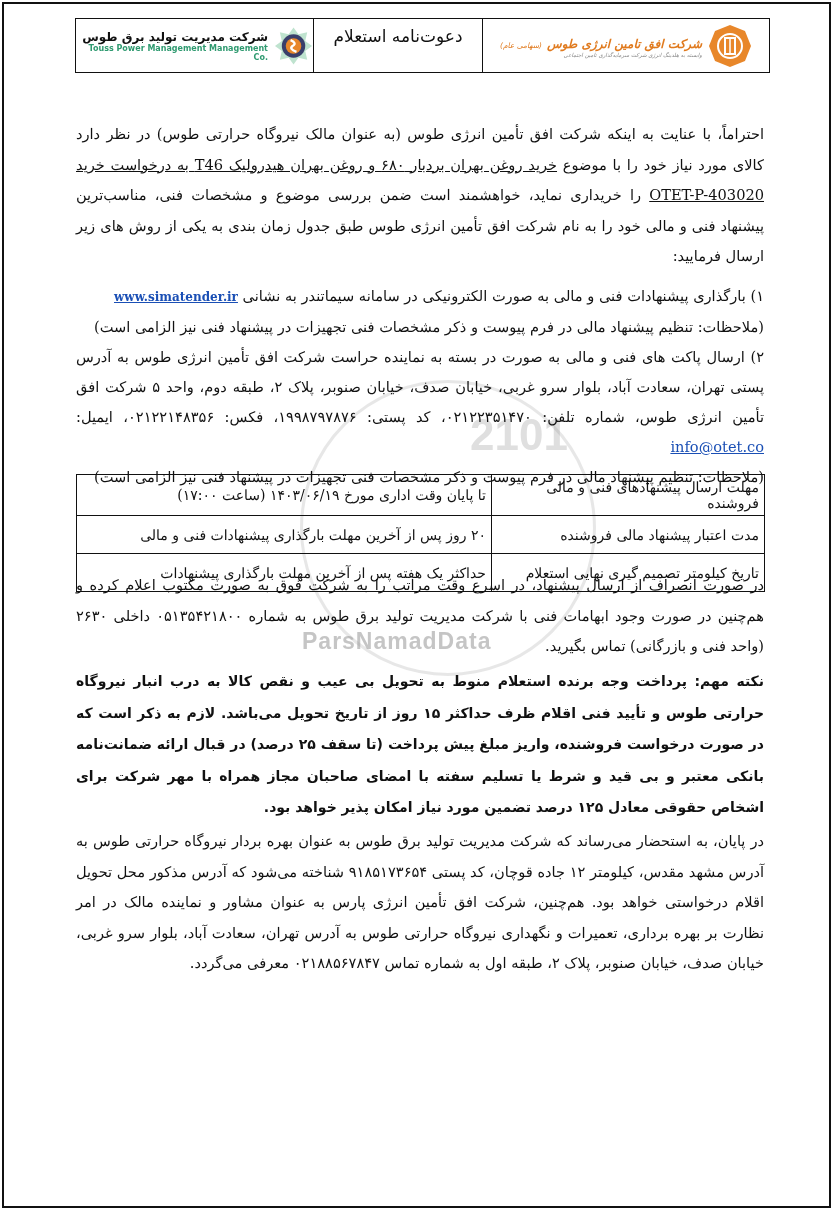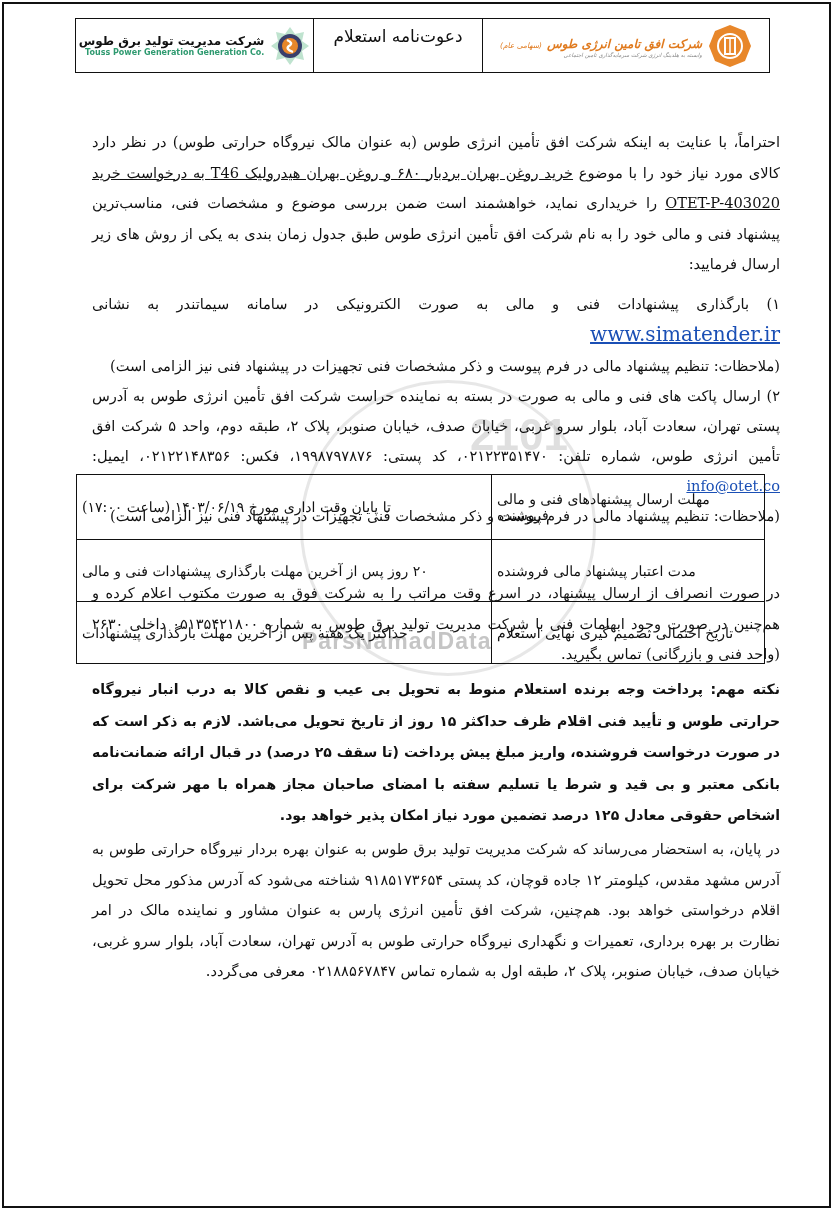--- a/index.html
+++ b/index.html
@@ -9,29 +9,29 @@
   .header-table td { border:1.5px solid #111; vertical-align:middle; padding:0; }
   .hdr-left { width:237px; }
   .hdr-mid { width:168px; text-align:center; vertical-align:top !important; }
   .hdr-right { width:286px; }
   .doc-title { font-family:"DejaVu Sans", sans-serif; font-size:17px; display:block; padding-top:7px; direction:rtl; }
   .logo-box { display:flex; align-items:center; justify-content:center; gap:6px; direction:rtl; height:100%; }
   .logo-text-main { font-family:"DejaVu Sans", sans-serif; font-weight:bold; font-size:12px; }
   .logo-text-sub { font-family:"DejaVu Sans", sans-serif; font-size:7.5px; color:#e07a1e; }
   .logo-text-sub2 { font-family:"DejaVu Sans", sans-serif; font-size:5.5px; color:#888; }
   .logo-text-en { font-family:"DejaVu Sans", sans-serif; font-size:8px; color:#2f9a70; font-weight:bold; direction:ltr; }
-  .body-text { position:absolute; left:92px; width:688px; direction:rtl; text-align:justify; text-align-last:right; font-size:14.6px; line-height:30.5px;margin-top:8px; }
+  .body-text { position:absolute; left:76px; width:688px; direction:rtl; text-align:justify; text-align-last:right; font-size:14.6px; line-height:30.5px; }
   .p1 { top:119px; }
   .list { top:281px; line-height:30px; }
   .para { margin:0; }
   u { text-decoration:underline; }
   .link { color:#1a4fb5; text-decoration:underline; direction:ltr; unicode-bidi:embed; }
-  .link-bold { font-weight:normal; font-size:20px; }
+  .link-bold { font-weight:bold; font-size:12px; }
   .req-table { position:absolute; left:76px; top:474px; width:689px; border-collapse:collapse; direction:rtl; table-layout:fixed; font-size:14px; }
-  .req-table td { border:1.5px solid #111; height:29px; padding:16px 5px; text-align:left; }
+  .req-table td { border:1.5px solid #111; height:29px; padding:4px 5px; text-align:right; }
   .req-table td.k { width:262px; }
   .after-table { top:570px; }
   .note { top:666px; font-weight:bold; font-family:"DejaVu Sans", sans-serif; font-size:14px; line-height:31.5px; }
   .closing { top:826px; }
   .wm { position:absolute; pointer-events:none; color:rgba(140,140,140,0.28); font-family:"Liberation Sans", sans-serif; font-weight:bold; }
   .wm-brand { left:302px; top:628px; font-size:23px; letter-spacing:1px; color:rgba(150,150,150,0.55); }
   .wm-num { left:470px; top:410px; font-size:44px; }
   .wm-circle { left:300px; top:380px; width:290px; height:290px; border:3px solid rgba(160,160,160,0.25); border-radius:50%; }
 </style>
 </head>
@@ -45,21 +45,21 @@
     <td class="hdr-left">
       <div class="logo-box">
         <svg width="40" height="40" viewBox="0 0 40 40">
           <polygon points="20,1 25,8 34,6 32,15 39,20 32,25 34,34 25,32 20,39 15,32 6,34 8,25 1,20 8,15 6,6 15,8" fill="#bfe3cf"></polygon>
           <circle cx="20" cy="20" r="12" fill="#3a3f6b"></circle>
           <circle cx="20" cy="20" r="8" fill="#e8872a"></circle>
           <path d="M17 14 Q24 17 19 20 Q15 23 23 26" stroke="#fff" stroke-width="2.4" fill="none"></path>
         </svg>
         <div style="text-align:right;">
           <div class="logo-text-main">شرکت مدیریت تولید برق طوس</div>
-          <div class="logo-text-en">Touss Power Generation Generation Co.</div>
+          <div class="logo-text-en">Touss Power Management Management Co.</div>
         </div>
       </div>
     </td>
     <td class="hdr-mid">
       <span class="doc-title">دعوت‌نامه استعلام</span>
     </td>
     <td class="hdr-right">
       <div class="logo-box">
         <svg width="44" height="44" viewBox="0 0 44 44">
           <polygon points="22,1 37,7 43,22 37,37 22,43 7,37 1,22 7,7" fill="#e8872a"></polygon>
@@ -103,21 +103,21 @@
   <tbody>
       <tr>
     <td class="k">مهلت ارسال پیشنهادهای فنی و مالی فروشنده</td>
     <td>تا پایان وقت اداری مورخ ۱۴۰۳/۰۶/۱۹ (ساعت ۱۷:۰۰)</td>
   </tr>
   <tr>
     <td class="k">مدت اعتبار پیشنهاد مالی فروشنده</td>
     <td>۲۰ روز پس از آخرین مهلت بارگذاری پیشنهادات فنی و مالی</td>
   </tr>
   <tr>
-    <td class="k">تاریخ احتمالی تصمیم گیری نهایی استعلام</td>
+    <td class="k">تاریخ کیلومتر تصمیم گیری نهایی استعلام</td>
     <td>حداکثر یک هفته پس از آخرین مهلت بارگذاری پیشنهادات</td>
   </tr>
 </tbody>
   </table>
 
 <div class="body-text after-table">در صورت انصراف از ارسال پیشنهاد، در اسرع وقت مراتب را به شرکت فوق به صورت مکتوب اعلام کرده و هم‌چنین در صورت وجود ابهامات فنی با شرکت مدیریت تولید برق طوس به شماره ۰۵۱۳۵۴۲۱۸۰۰ داخلی ۲۶۳۰ (واحد فنی و بازرگانی) تماس بگیرید.</div>
 
 <div class="body-text note">نکته مهم: پرداخت وجه برنده استعلام منوط به تحویل بی عیب و نقص کالا به درب انبار نیروگاه حرارتی طوس و تأیید فنی اقلام ظرف حداکثر ۱۵ روز از تاریخ تحویل می‌باشد. لازم به ذکر است که در صورت درخواست فروشنده، واریز مبلغ پیش پرداخت (تا سقف ۲۵ درصد) در قبال ارائه ضمانت‌نامه بانکی معتبر و بی قید و شرط یا تسلیم سفته با امضای صاحبان مجاز همراه با مهر شرکت برای اشخاص حقوقی معادل ۱۲۵ درصد تضمین مورد نیاز امکان پذیر خواهد بود.</div>
 
 <div class="body-text closing">در پایان، به استحضار می‌رساند که شرکت مدیریت تولید برق طوس به عنوان بهره بردار نیروگاه حرارتی طوس به آدرس مشهد مقدس، کیلومتر ۱۲ جاده قوچان، کد پستی ۹۱۸۵۱۷۳۶۵۴ شناخته می‌شود که آدرس مذکور محل تحویل اقلام درخواستی خواهد بود. هم‌چنین، شرکت افق تأمین انرژی پارس به عنوان مشاور و نماینده مالک در امر نظارت بر بهره برداری، تعمیرات و نگهداری نیروگاه حرارتی طوس به آدرس تهران، سعادت آباد، بلوار سرو غربی، خیابان صدف، خیابان صنوبر، پلاک ۲، طبقه اول به شماره تماس ۰۲۱۸۸۵۶۷۸۴۷ معرفی می‌گردد.</div>

